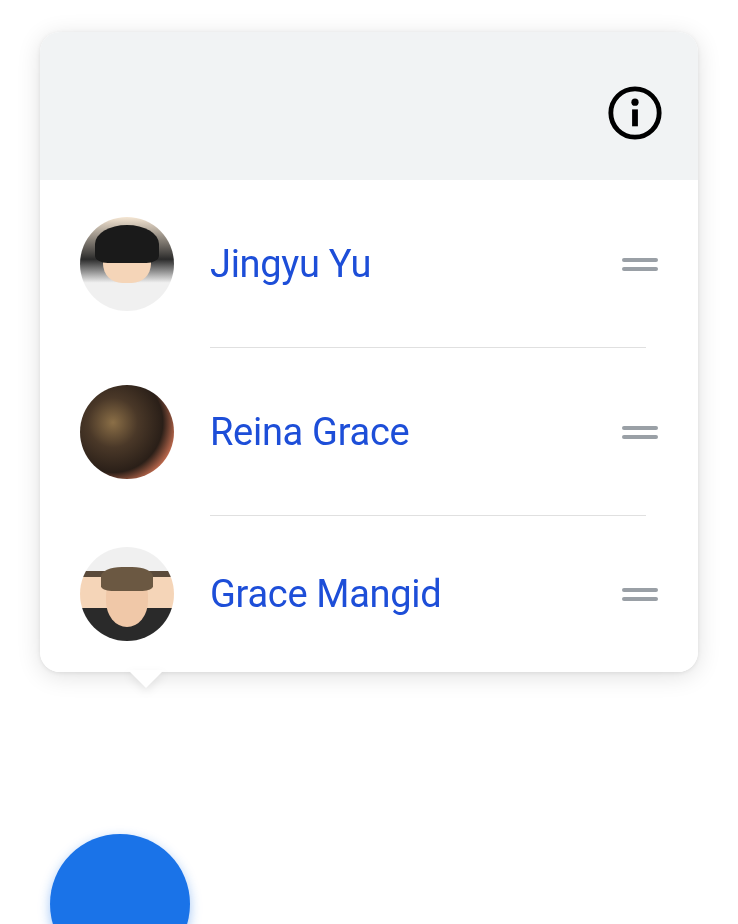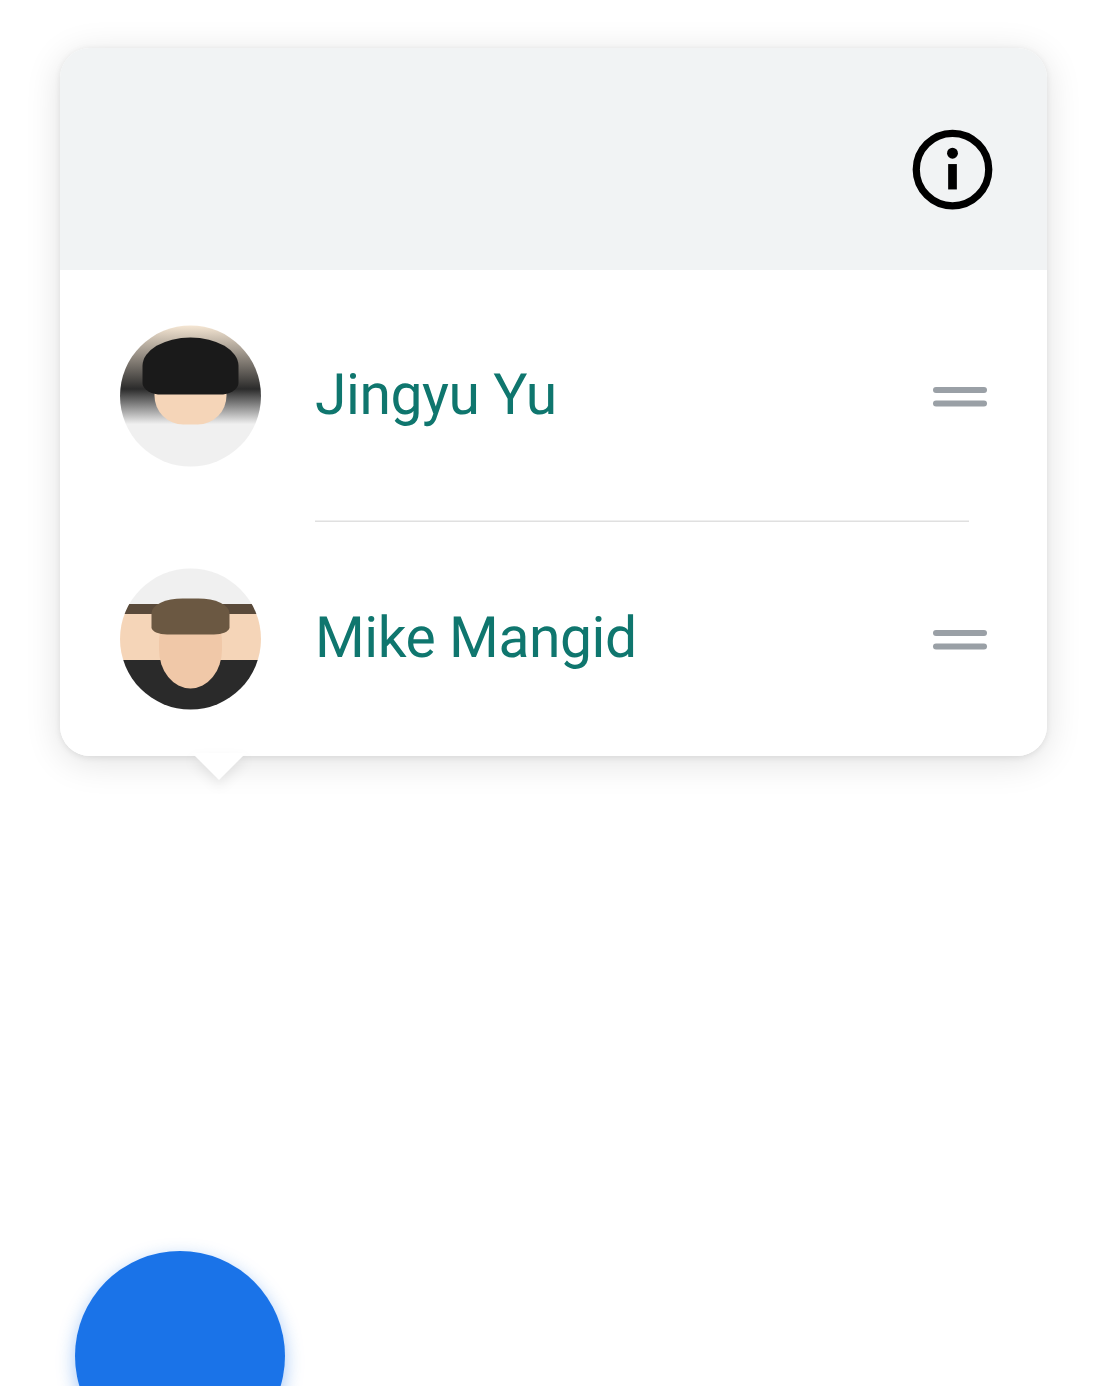--- a/index.html
+++ b/index.html
@@ -168,21 +168,21 @@
       margin-left: 36px;
       height: 100%;
       display: flex;
       align-items: center;
       position: relative;
     }
     
     .item-name {
       font-size: 38px;
       font-weight: 400;
-      color: #0f766e;
+      color: #1d4ed8;
       letter-spacing: -0.3px;
     }
     
     .drag-handle {
       flex-shrink: 0;
       width: 36px;
       display: flex;
       flex-direction: column;
       gap: 5px;
       cursor: grab;
@@ -243,25 +243,35 @@
         <div class="avatar avatar-1"></div>
         <div class="item-content">
           <span class="item-name">Jingyu Yu</span>
         </div>
         <div class="drag-handle">
           <div class="drag-handle-line"></div>
           <div class="drag-handle-line"></div>
         </div>
       </div>
 
+      <div class="conversation-item">
+        <div class="avatar avatar-2"></div>
+        <div class="item-content">
+          <span class="item-name">Reina Grace</span>
+        </div>
+        <div class="drag-handle">
+          <div class="drag-handle-line"></div>
+          <div class="drag-handle-line"></div>
+        </div>
+      </div>
 
       <div class="conversation-item">
         <div class="avatar avatar-3"></div>
         <div class="item-content">
-          <span class="item-name">Mike Mangid</span>
+          <span class="item-name">Grace Mangid</span>
         </div>
         <div class="drag-handle">
           <div class="drag-handle-line"></div>
           <div class="drag-handle-line"></div>
         </div>
       </div>
 
 
     </div>
   </div>

